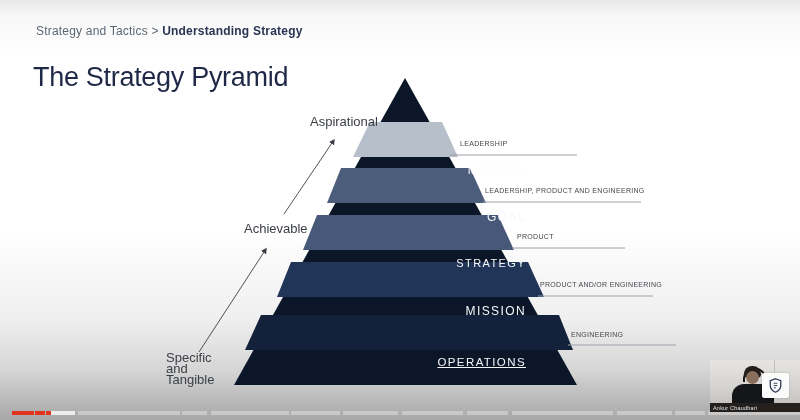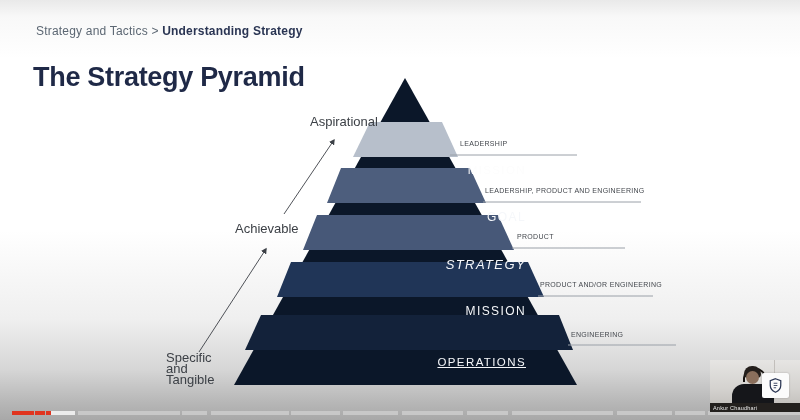--- a/index.html
+++ b/index.html
@@ -6,28 +6,28 @@
   body{
     width:800px;height:420px;position:relative;overflow:hidden;
     font-family:"Liberation Sans", sans-serif;
     background:linear-gradient(180deg,#e9e9e9 0%,#f8f8f8 4%,#ffffff 14%,#ffffff 55%,#efefef 76%,#d6d6d6 88%,#b6b6b6 96%,#a8a8a8 100%);
   }
   .abs{position:absolute;}
   
   .breadcrumb{left:36px;top:24px;font-size:12px;color:#5c6773;letter-spacing:.2px;}
   .breadcrumb b{color:#2a3553;font-weight:700;}
   
-  .slide-title{left:33px;top:62px;font-size:27px;font-weight:700;color:#1f2947;letter-spacing:-.3px;}
+  .slide-title{left:33px;top:62px;font-size:27px;font-weight:400;color:#1f2947;letter-spacing:-.3px;}
   
   #pyramid-svg{left:0;top:0;}
   
   .band-label{width:240px;left:286px;text-align:right;color:#f5f7fa;letter-spacing:1.4px;font-size:12px;margin-top:32px;}
   .band-label.mission{top:132px;font-size:11.5px;color:#fdfdfd;}
   .band-label.goal{top:178px;}
-  .band-label.strategy{top:225px;font-size:13px;font-style:italic;}
+  .band-label.strategy{top:225px;font-size:11px;}
   .band-label.tactic{top:272px;}
   .band-label.operations{top:324px;font-size:11.5px;text-decoration:underline;}
   
   .owner{font-size:7px;color:#43474d;letter-spacing:.3px;white-space:nowrap;}
   
   .qualifier{font-size:13px;color:#3c4046;}
   .qualifier.specific{width:64px;text-align:left;line-height:11px;}
   
   #progress-bar{left:0;top:411px;width:800px;height:4px;}
   #progress-bar .seg{position:absolute;top:0;height:4px;}
@@ -84,21 +84,21 @@
 <div class="abs band-label tactic">MISSION</div>
 <div class="abs band-label operations">OPERATIONS</div>
 
 <div class="abs owner" style="left:460px;top:140px;">LEADERSHIP</div>
 <div class="abs owner" style="left:485px;top:187px;">LEADERSHIP, PRODUCT AND ENGINEERING</div>
 <div class="abs owner" style="left:517px;top:233px;">PRODUCT</div>
 <div class="abs owner" style="left:540px;top:281px;">PRODUCT AND/OR ENGINEERING</div>
 <div class="abs owner" style="left:571px;top:331px;">ENGINEERING</div>
 
 <div class="abs qualifier" style="left:310px;top:114px;">Aspirational</div>
-<div class="abs qualifier" style="left:235px;top:221px;">Achievable</div>
+<div class="abs qualifier" style="left:244px;top:221px;">Achievable</div>
 <div class="abs qualifier specific" style="left:166px;top:352px;">Specific and Tangible</div>
 
 <div id="progress-bar" class="abs">
     <div class="seg" style="left: 12px; width: 22px; background: rgb(224, 52, 31);"></div>
     <div class="seg" style="left: 35px; width: 10px; background: rgb(224, 52, 31);"></div>
     <div class="seg" style="left: 46px; width: 5px; background: rgb(224, 52, 31);"></div>
     <div class="seg" style="left: 51px; width: 24px; background: rgb(236, 236, 236);"></div>
     <div class="seg" style="left: 78px; width: 102px; background: rgb(200, 200, 200);"></div>
     <div class="seg" style="left: 182px; width: 25px; background: rgb(200, 200, 200);"></div>
     <div class="seg" style="left: 211px; width: 78px; background: rgb(200, 200, 200);"></div>

